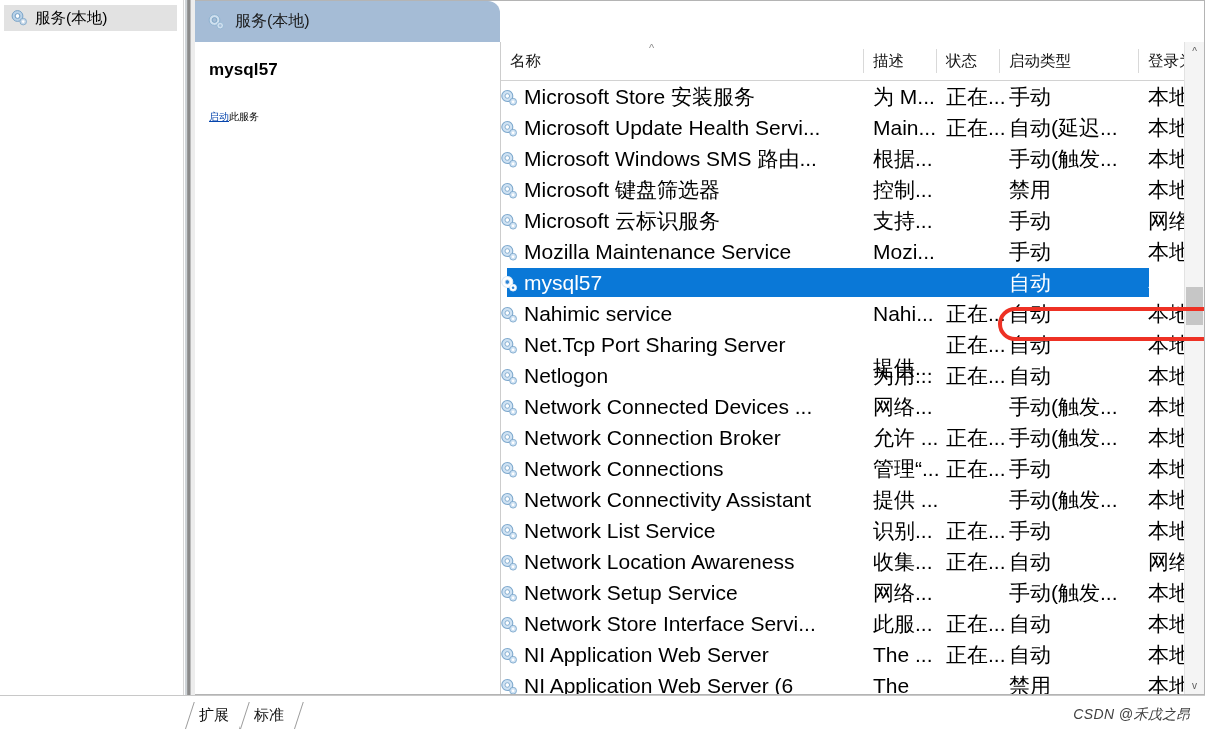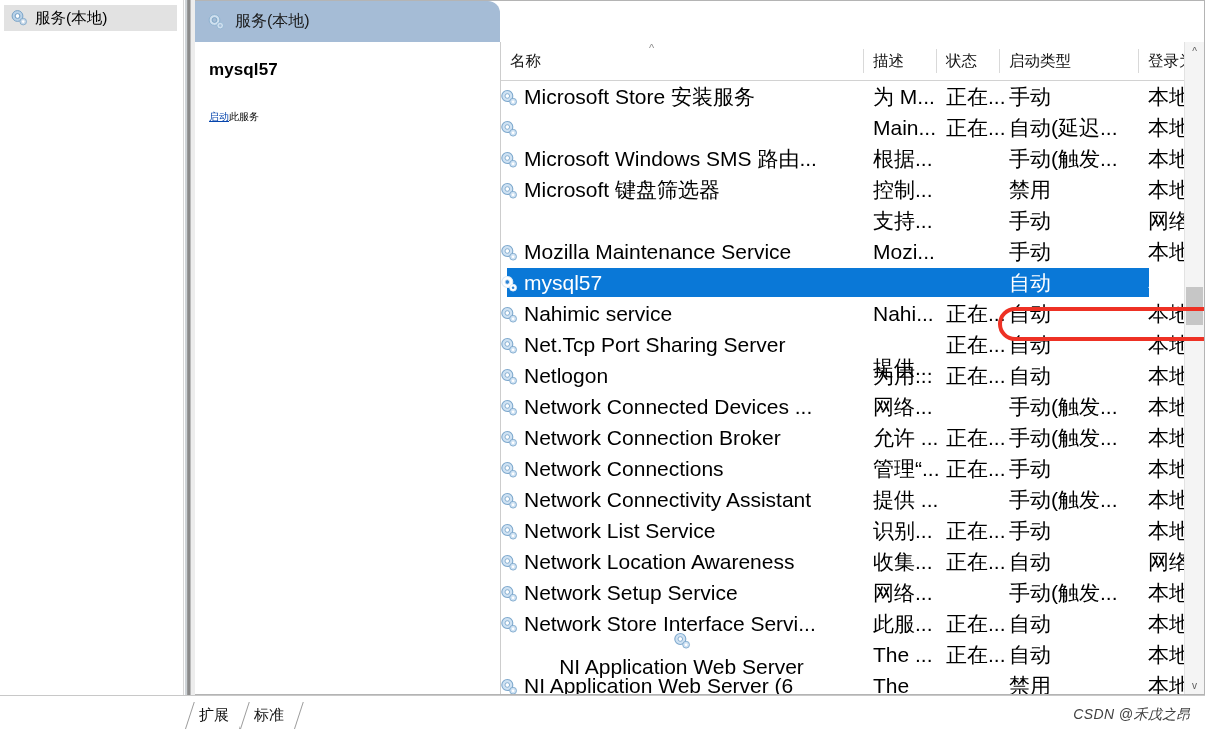--- a/index.html
+++ b/index.html
@@ -422,20 +422,21 @@
                 <div class="cell" style="left: 647px; width: 120px;">本地系统</div>
               </div>
               <div class="lv-row">
                 <div class="cell cell-name" style="left: -1px; width: 363px;">
                   <span class="svc-icon"><svg width="18" height="18" viewBox="0 0 18 18">
                       <circle cx="7.3" cy="7" r="5.5" fill="#cfe2f3" stroke="#7fa9cd" stroke-width="1.1"></circle>
                       <circle cx="7.3" cy="7" r="2.3" fill="#ffffff" stroke="#7fa9cd" stroke-width="0.9"></circle>
                       <circle cx="13.1" cy="12.7" r="3.4" fill="#cfe2f3" stroke="#7fa9cd" stroke-width="0.9"></circle>
                       <circle cx="13.1" cy="12.7" r="1.3" fill="#ffffff"></circle>
                     </svg></span>
+                  <span>Microsoft Update Health Servi...</span>
                 </div>
                 <div class="cell" style="left: 372px; width: 73px;">Main...</div>
                 <div class="cell" style="left: 445px; width: 63px;">正在...</div>
                 <div class="cell" style="left: 508px; width: 139px;">自动(延迟...</div>
                 <div class="cell" style="left: 647px; width: 120px;">本地系统</div>
               </div>
               <div class="lv-row">
                 <div class="cell cell-name" style="left: -1px; width: 363px;">
                   <span class="svc-icon"><svg width="18" height="18" viewBox="0 0 18 18">
                       <circle cx="7.3" cy="7" r="5.5" fill="#cfe2f3" stroke="#7fa9cd" stroke-width="1.1"></circle>
@@ -459,20 +460,29 @@
                       <circle cx="13.1" cy="12.7" r="1.3" fill="#ffffff"></circle>
                     </svg></span>
                   <span>Microsoft 键盘筛选器</span>
                 </div>
                 <div class="cell" style="left: 372px; width: 73px;">控制...</div>
                 <div class="cell" style="left: 445px; width: 63px;"></div>
                 <div class="cell" style="left: 508px; width: 139px;">禁用</div>
                 <div class="cell" style="left: 647px; width: 120px;">本地系统</div>
               </div>
               <div class="lv-row">
+                <div class="cell cell-name" style="left: -1px; width: 363px;">
+                  <span class="svc-icon"><svg width="18" height="18" viewBox="0 0 18 18">
+                      <circle cx="7.3" cy="7" r="5.5" fill="#cfe2f3" stroke="#7fa9cd" stroke-width="1.1"></circle>
+                      <circle cx="7.3" cy="7" r="2.3" fill="#ffffff" stroke="#7fa9cd" stroke-width="0.9"></circle>
+                      <circle cx="13.1" cy="12.7" r="3.4" fill="#cfe2f3" stroke="#7fa9cd" stroke-width="0.9"></circle>
+                      <circle cx="13.1" cy="12.7" r="1.3" fill="#ffffff"></circle>
+                    </svg></span>
+                  <span>Microsoft 云标识服务</span>
+                </div>
                 <div class="cell" style="left: 372px; width: 73px;">支持...</div>
                 <div class="cell" style="left: 445px; width: 63px;"></div>
                 <div class="cell" style="left: 508px; width: 139px;">手动</div>
                 <div class="cell" style="left: 647px; width: 120px;">网络服务</div>
               </div>
               <div class="lv-row">
                 <div class="cell cell-name" style="left: -1px; width: 363px;">
                   <span class="svc-icon"><svg width="18" height="18" viewBox="0 0 18 18">
                       <circle cx="7.3" cy="7" r="5.5" fill="#cfe2f3" stroke="#7fa9cd" stroke-width="1.1"></circle>
                       <circle cx="7.3" cy="7" r="2.3" fill="#ffffff" stroke="#7fa9cd" stroke-width="0.9"></circle>
@@ -661,21 +671,21 @@
                       <circle cx="13.1" cy="12.7" r="1.3" fill="#ffffff"></circle>
                     </svg></span>
                   <span>Network Store Interface Servi...</span>
                 </div>
                 <div class="cell" style="left: 372px; width: 73px;">此服...</div>
                 <div class="cell" style="left: 445px; width: 63px;">正在...</div>
                 <div class="cell" style="left: 508px; width: 139px;">自动</div>
                 <div class="cell" style="left: 647px; width: 120px;">本地服务</div>
               </div>
               <div class="lv-row">
-                <div class="cell cell-name" style="left: -1px; width: 363px; flex-direction: column;">
+                <div class="cell cell-name" style="left: -1px; width: 363px;">
                   <span class="svc-icon"><svg width="18" height="18" viewBox="0 0 18 18">
                       <circle cx="7.3" cy="7" r="5.5" fill="#cfe2f3" stroke="#7fa9cd" stroke-width="1.1"></circle>
                       <circle cx="7.3" cy="7" r="2.3" fill="#ffffff" stroke="#7fa9cd" stroke-width="0.9"></circle>
                       <circle cx="13.1" cy="12.7" r="3.4" fill="#cfe2f3" stroke="#7fa9cd" stroke-width="0.9"></circle>
                       <circle cx="13.1" cy="12.7" r="1.3" fill="#ffffff"></circle>
                     </svg></span>
                   <span>NI Application Web Server</span>
                 </div>
                 <div class="cell" style="left: 372px; width: 73px;">The ...</div>
                 <div class="cell" style="left: 445px; width: 63px;">正在...</div>

